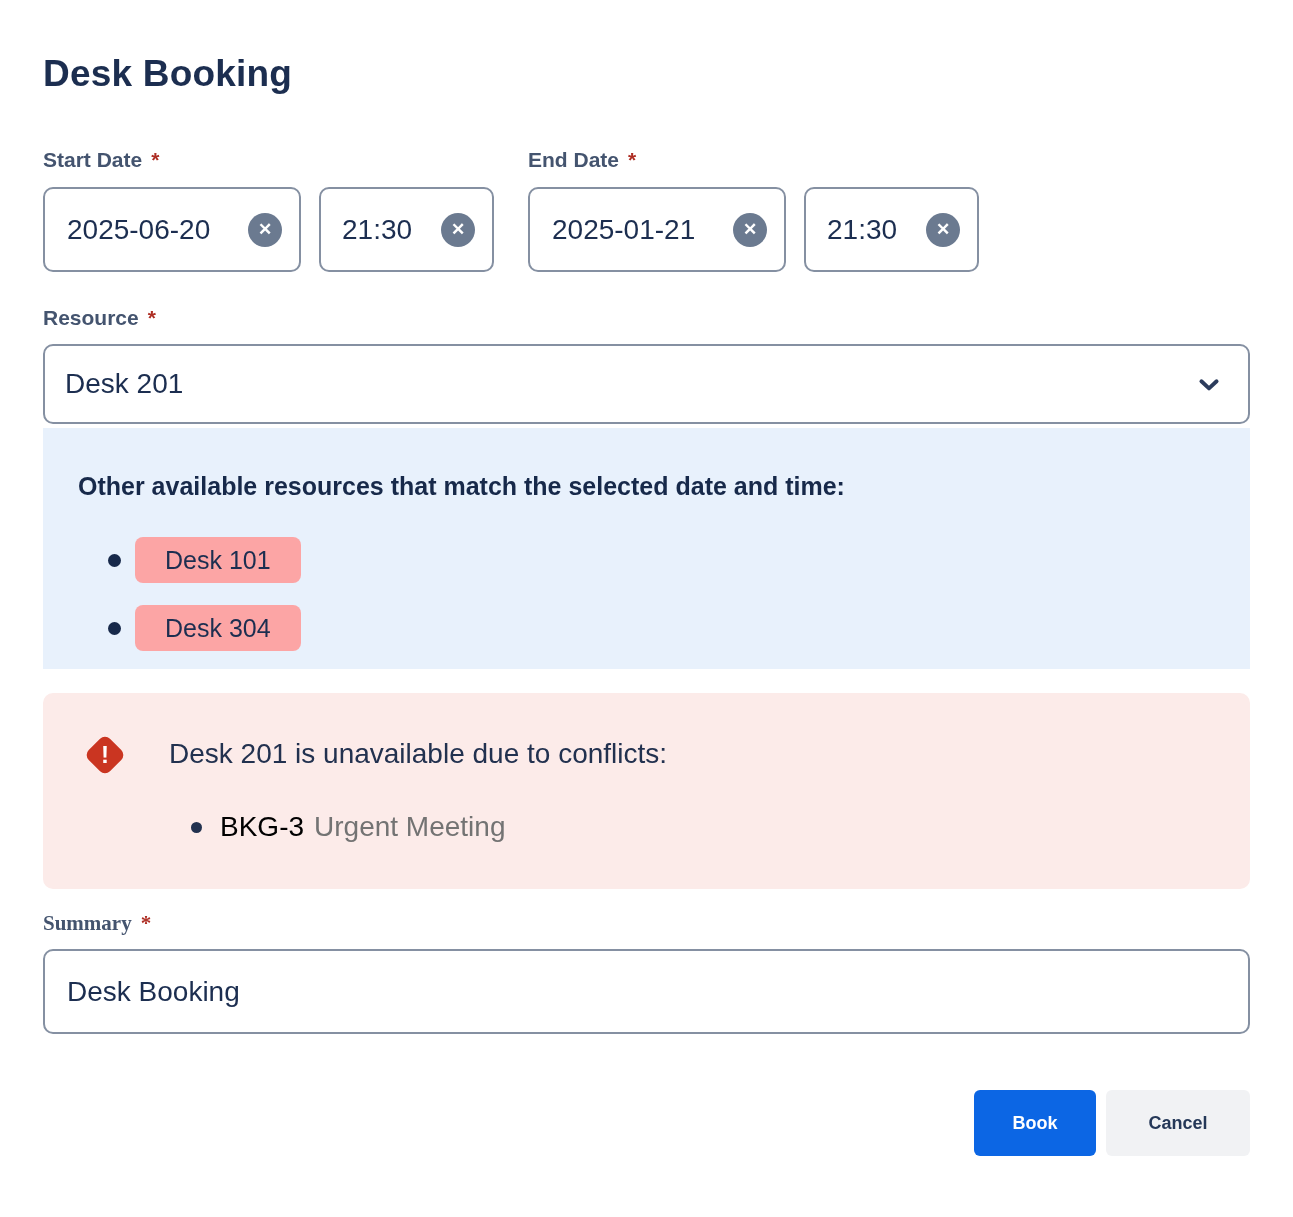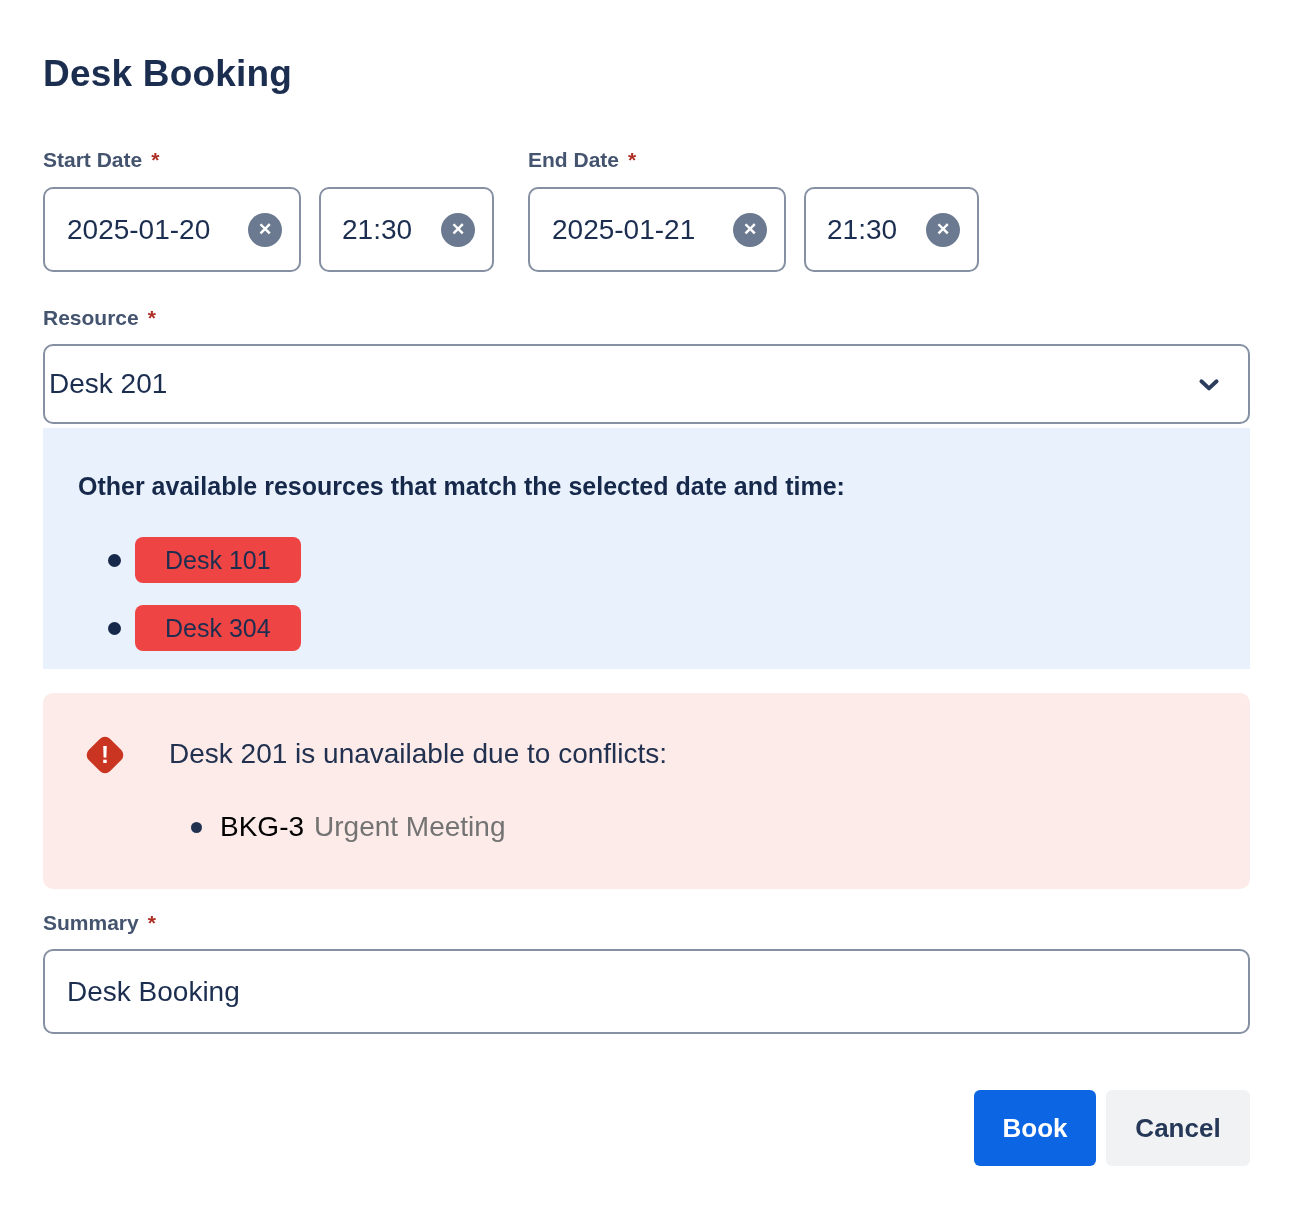--- a/index.html
+++ b/index.html
@@ -83,21 +83,21 @@
   .select-box {
     margin-top: 14px;
     width: 1207px;
     height: 80px;
     border: 2px solid #8590a2;
     border-radius: 10px;
     background: #ffffff;
     display: flex;
     align-items: center;
     justify-content: space-between;
-    padding: 0 26px 0 4px;
+    padding: 0 26px 0 20px;
     font-size: 28px;
     color: #1c2e50;
     cursor: pointer;
   }
   .chevron-svg { display: block; }
 
   .info-panel {
     margin-top: 4px;
     width: 1207px;
     background: #e8f1fc;
@@ -118,21 +118,21 @@
   .chip-row:last-child { margin-bottom: 0; }
   .bullet-dot {
     width: 13px;
     height: 13px;
     border-radius: 50%;
     background: #17294a;
     margin-right: 14px;
     flex: none;
   }
   .chip {
-    background: #ef4444;
+    background: #fca5a5;
     border-radius: 8px;
     padding: 9px 30px;
     font-size: 25px;
     color: #1c2e50;
     line-height: 28px;
   }
 
   .error-panel {
     margin-top: 24px;
     width: 1207px;
@@ -190,21 +190,21 @@
     margin-right: 18px;
     flex: none;
   }
   .conflict-link {
     color: #000000;
     text-decoration: none;
     cursor: pointer;
   }
   .conflict-title { color: #737373; margin-left: 10px; }
 
-  .summary-label { margin-top: 22px; }
+  .summary-label { margin-top: 22px; font-family: Liberation Serif, serif; }
   .summary-input {
     margin-top: 14px;
     width: 1207px;
     height: 85px;
     border: 2px solid #8590a2;
     border-radius: 10px;
     background: #ffffff;
     font-size: 28px;
     color: #1c2e50;
     padding: 0 22px;
@@ -214,24 +214,24 @@
   }
 
   .actions-row {
     margin-top: 56px;
     width: 1207px;
     display: flex;
     justify-content: flex-end;
     align-items: center;
   }
   .btn {
-    height: 76px;
+    height: 66px;
     border: none;
     border-radius: 6px;
-    font-size: 26px;
+    font-size: 18px;
     font-weight: 700;
     font-family: "Liberation Sans", sans-serif;
     cursor: pointer;
     display: flex;
     align-items: center;
     justify-content: center;
   }
   .btn-primary {
     width: 122px;
     background: #0c66e4;
@@ -254,21 +254,21 @@
 
   <div class="datetime-row">
 
     <div class="datetime-group">
       <div class="field-label">
         <span>Start Date</span>
         <span class="required-star">*</span>
       </div>
       <div class="group-inputs">
         <div class="input-box date-box">
-          <span>2025-01-20</span>
+          <span>2025-06-20</span>
           <button class="clear-btn">✕</button>
         </div>
         <div class="input-box time-box">
           <span>21:30</span>
           <button class="clear-btn">✕</button>
         </div>
       </div>
     </div>
 
     <div class="datetime-group">

